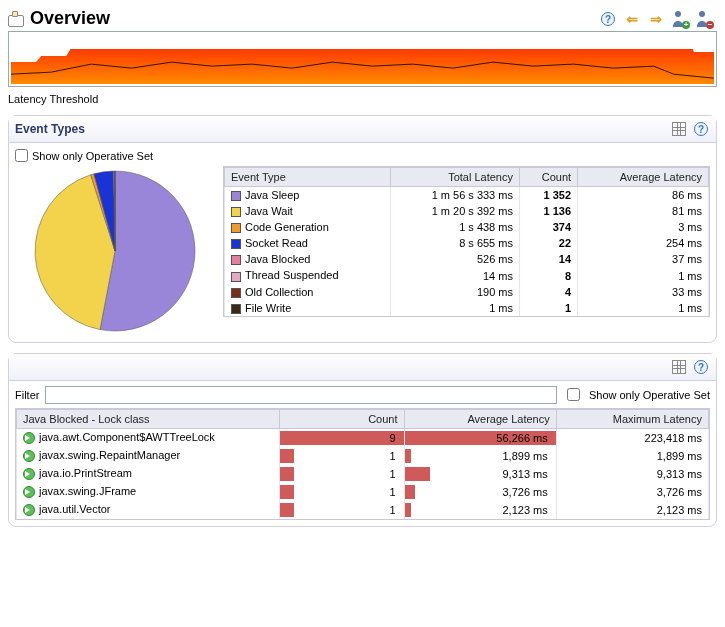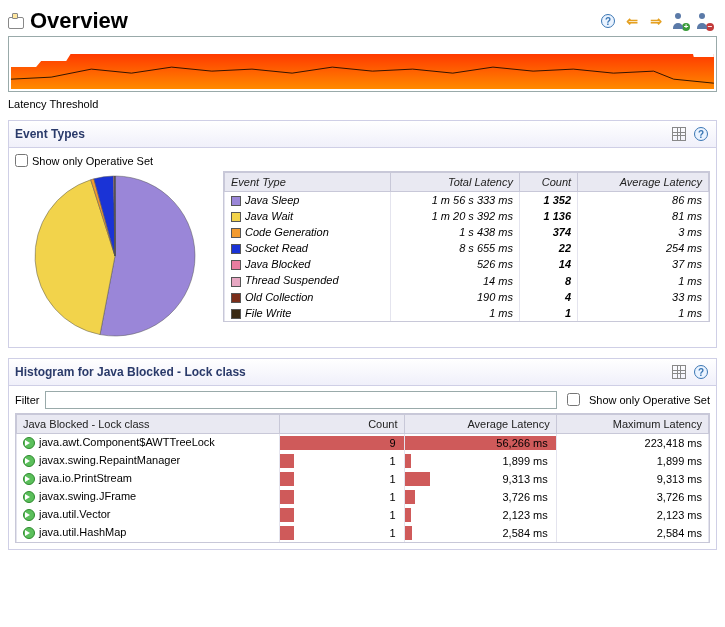--- a/index.html
+++ b/index.html
@@ -5,21 +5,21 @@
   * { box-sizing: border-box; }
   body {
     margin: 0; padding: 8px;
     font-family: Tahoma, Arial, sans-serif;
     font-size: 11px;
     color: #000;
     background: #fff;
     width: 725px;
   }
   .title-row { display:flex; align-items:center; margin-bottom:2px; }
-  .title-row h1 { font-size:22px; font-weight:bold; margin:0 0 0 6px; flex:1; }
+  .title-row h1 { font-size:18px; font-weight:bold; margin:0 0 0 6px; flex:1; }
   .toolbar-icons { display:flex; gap:6px; padding-right:4px; }
   .iconbtn { width:18px; height:18px; display:flex; align-items:center; justify-content:center; cursor:pointer; }
   .tab-icon { width:16px; height:16px; position:relative; }
   .tab-icon::before { content:""; position:absolute; width:14px; height:10px; border:1px solid #888; background:#fff; bottom:0; left:0; border-radius:2px;}
   .tab-icon::after { content:""; position:absolute; width:4px; height:4px; border:1px solid #888; background:#ffe7a0; top:0; left:4px; border-radius:1px;}
   .help-circle { width:14px; height:14px; border-radius:50%; border:1px solid #3a76b3; color:#3a76b3; font-weight:bold; font-size:10px; line-height:13px; text-align:center; background:#eaf3ff; }
   .arrow-l, .arrow-r { font-size:14px; font-weight:bold; color:#e5a020; }
   .person-plus, .person-minus { width:16px; height:16px; position:relative; }
   .person-plus::before, .person-minus::before { content:""; position:absolute; width:6px; height:6px; border-radius:50%; background:#5b7aa8; top:0; left:3px;}
   .person-plus::after, .person-minus::after { content:""; position:absolute; width:10px; height:6px; border-radius:5px 5px 0 0; background:#5b7aa8; bottom:0; left:1px;}
@@ -35,21 +35,21 @@
     width:100%; height:100%;
     background: linear-gradient(to top, #ff8a00 0%, #ff3a00 70%, #fff 70%);
     position:relative; overflow:hidden;
   }
   .flame-inner svg { position:absolute; inset:0; }
 
   .field-row { display:flex; align-items:flex-end; gap:16px; margin-bottom:10px; }
   .field-row label { white-space:nowrap; }
   .field-row .textbox { flex:1; border:1px solid #9aa; padding:2px 6px; height:18px; background:#fff; }
 
-  .section { border:1px solid #cfcfe6; margin-bottom:10px; border-radius:0; }
+  .section { border:1px solid #cfcfe6; margin-bottom:10px; border-radius:8px; }
   .section-head { display:flex; align-items:center; padding:4px 6px; font-weight:bold; font-size:12px; color:#2a3a6a;
     background: linear-gradient(#fff, #f0f0fa); border-bottom:1px solid #cfcfe6; }
   .section-head .spacer { flex:1; }
   .grid-icon { width:14px; height:14px; display:inline-block; background:
      linear-gradient(#888,#888) 0 33%/100% 1px no-repeat,
      linear-gradient(#888,#888) 0 66%/100% 1px no-repeat,
      linear-gradient(#888,#888) 33% 0/1px 100% no-repeat,
      linear-gradient(#888,#888) 66% 0/1px 100% no-repeat;
      border:1px solid #888; margin-right:6px; cursor:pointer; }
 
@@ -141,21 +141,21 @@
             <path d="M0,0 L4.898587196589413e-15,-80 A80,80 0 1 1 -14.994351808872064,78.58224617451307 Z" fill="#9a86d8" stroke="#555" stroke-width="0.5"></path>
             <path d="M0,0 L-14.994351808872064,78.58224617451307 A80,80 0 0 1 -24.270848386047383,-76.22942947852556 Z" fill="#f2d34b" stroke="#555" stroke-width="0.5"></path>
             <path d="M0,0 L-24.270848386047383,-76.22942947852556 A80,80 0 0 1 -21.113262258800084,-77.16365826469821 Z" fill="#f29a2e" stroke="#555" stroke-width="0.5"></path>
             <path d="M0,0 L-21.113262258800084,-77.16365826469821 A80,80 0 0 1 -1.5457025693821111,-79.98506612841554 Z" fill="#1a33d6" stroke="#555" stroke-width="0.5"></path>
             <path d="M0,0 L-1.5457025693821111,-79.98506612841554 A80,80 0 0 1 -0.34121972806858536,-79.99927230354771 Z" fill="#e87da0" stroke="#555" stroke-width="0.5"></path>
             <path d="M0,0 L-0.34121972806858536,-79.99927230354771 A80,80 0 0 1 -0.3091589819006047,-79.9994026272941 Z" fill="#e7a7c2" stroke="#555" stroke-width="0.5"></path>
             <path d="M0,0 L-0.3091589819006047,-79.9994026272941 A80,80 0 0 1 -0.0022900722324553915,-79.99999996722231 Z" fill="#7a2e1a" stroke="#555" stroke-width="0.5"></path>
             <path d="M0,0 L-0.0022900722324553915,-79.99999996722231 A80,80 0 0 1 -8.575003516577825e-14,-80 Z" fill="#3a2a14" stroke="#555" stroke-width="0.5"></path>
           </svg>
       </div>
-      <div style="flex:1; border:1px solid #c8c8d8;font-style:italic;">
+      <div style="flex:1; border:1px solid #c8c8d8;">
         <table class="grid">
           <thead>
               <tr>
             <th>Event Type</th>
             <th class="num">Total Latency</th>
             <th class="num">Count</th>
             <th class="num">Average Latency</th>
           </tr>
             </thead>
           <tbody id="et-body">
@@ -209,21 +209,20 @@
               </tr>
             </tbody>
         </table>
       </div>
     </div>
   </div>
 </div>
 
 <div class="section">
   <div class="section-head">
-    <span>Histogram for Java Blocked - Lock class</span>
     <span class="spacer"></span>
     <span class="grid-icon"></span>
     <span class="iconbtn">
         <span class="help-circle">?</span>
       </span>
   </div>
   <div class="filter-row">
     <span>Filter</span>
     <input class="textbox" type="text" value="" style="">
     <input type="checkbox" style="">
@@ -294,29 +293,17 @@
               <td class="num bar-cell">
                 <span class="bar" style="width:11%"></span>
                 <span class="bar-label">1</span>
               </td>
               <td class="num bar-cell">
                 <span class="bar" style="width:4%"></span>
                 <span class="bar-label">2,123 ms</span>
               </td>
               <td class="num">2,123 ms</td>
             </tr>
-            <tr>
-              <td><span class="expand-icon"></span>java.util.HashMap</td>
-              <td class="num bar-cell">
-                <span class="bar" style="width:11%"></span>
-                <span class="bar-label">1</span>
-              </td>
-              <td class="num bar-cell">
-                <span class="bar" style="width:5%"></span>
-                <span class="bar-label">2,584 ms</span>
-              </td>
-              <td class="num">2,584 ms</td>
-            </tr>
           </tbody>
     </table>
     </div>
   </div>
 </div>
 
 </body></html>

